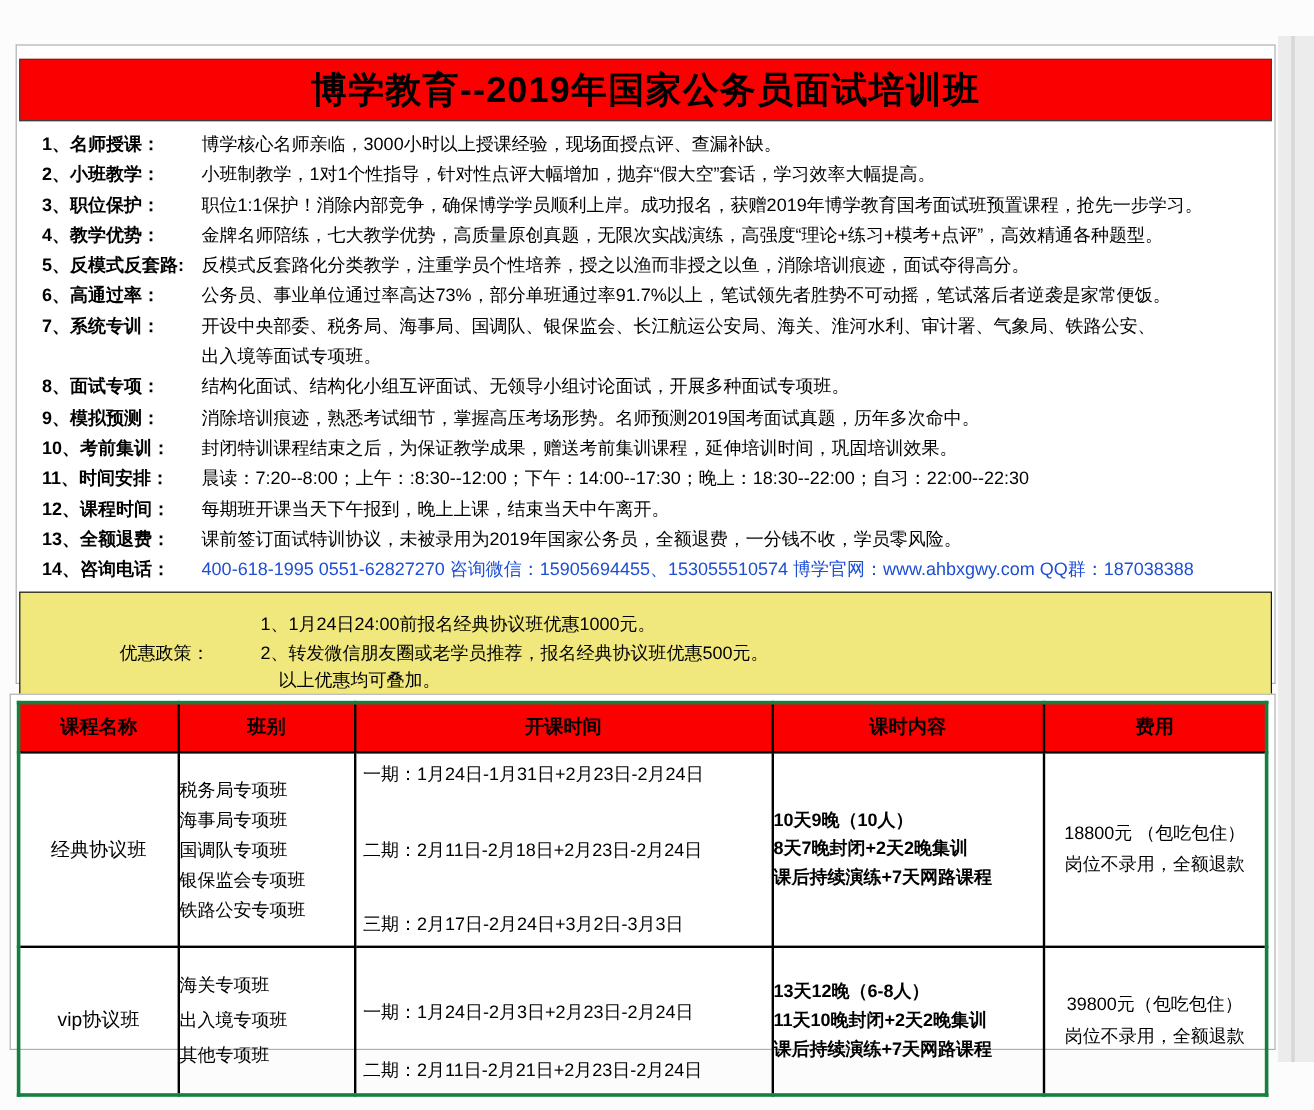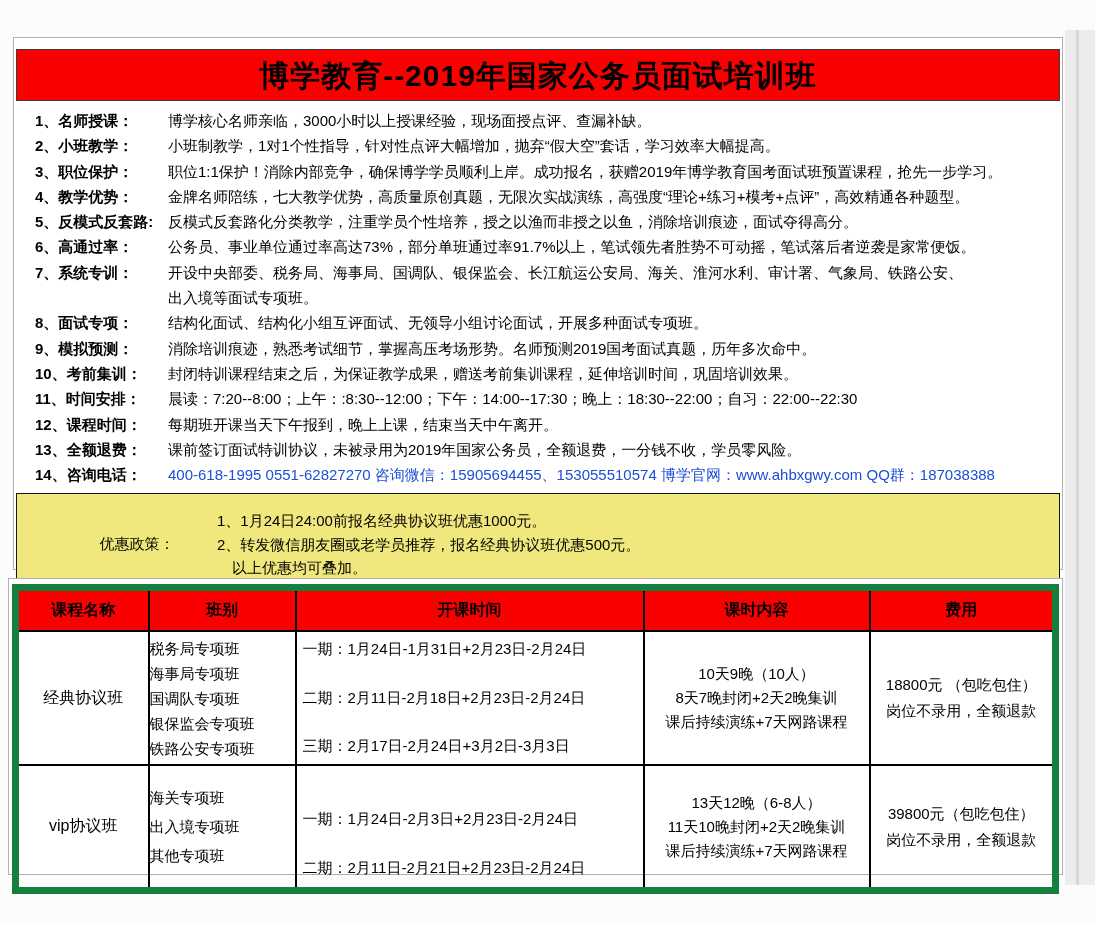--- a/index.html
+++ b/index.html
@@ -32,40 +32,40 @@
   .promo-label{flex:0 0 160px;display:flex;align-items:center;justify-content:center;font-weight:normal;padding-left:40px;}
   .promo-lines{flex:1;padding:15px 0;line-height:23.3px;}
   .promo-line:nth-child(3){padding-left:15px;}
   
   .panel-table{
     position:absolute;left:8px;top:578px;width:1055px;height:297px;
     background:#ffffff;border:1px solid #b0b0b0;box-sizing:border-box;
   }
   table.pricing{
     border-collapse:collapse;table-layout:fixed;
-    margin:5px auto 0 auto;width:1040px;border:7px solid #15803d;padding-left:15px;
+    margin:5px auto 0 auto;width:1040px;border:3px solid #15803d;padding-left:15px;
   }
   .pricing th{
     background:#fb0000;color:#000;font-weight:bold;font-size:16px;
     height:37px;border:2px solid #000;
   }
   .pricing td{border:2px solid #000;font-size:15px;vertical-align:middle;padding:0;}
   tr.r0{height:125px;}
   tr.r1{height:121px;}
   td.course{text-align:center;font-size:16px;}
   td.classes{text-align:left;white-space:pre-line;}
   tr.r0 td.classes{line-height:25px;}
   tr.r1 td.classes{line-height:29px;}
   .sched{
     display:flex;flex-direction:column;justify-content:space-between;
     box-sizing:border-box;text-align:left;
   }
-  tr.r0 .sched{height:132px;padding:8px 4px 8px 6px;}
+  tr.r0 .sched{height:160px;padding:8px 4px 8px 6px;}
   tr.r1 .sched{height:121px;padding:44px 4px 9px 6px;}
-  td.hours{text-align:center;white-space:pre-line;line-height:24px;}
+  td.hours{white-space:pre-line;line-height:24px;font-weight:bold;}
   td.fee{text-align:center;white-space:pre-line;line-height:26px;}
   
   .right-gutter{
     position:absolute;left:1065px;top:30px;width:30px;height:855px;background:#ececec;
   }
   .right-gutter .bar{position:absolute;left:11px;top:0;width:3px;height:100%;background:#d7d7d7;}
 </style>
 </head>
 <body>
 

